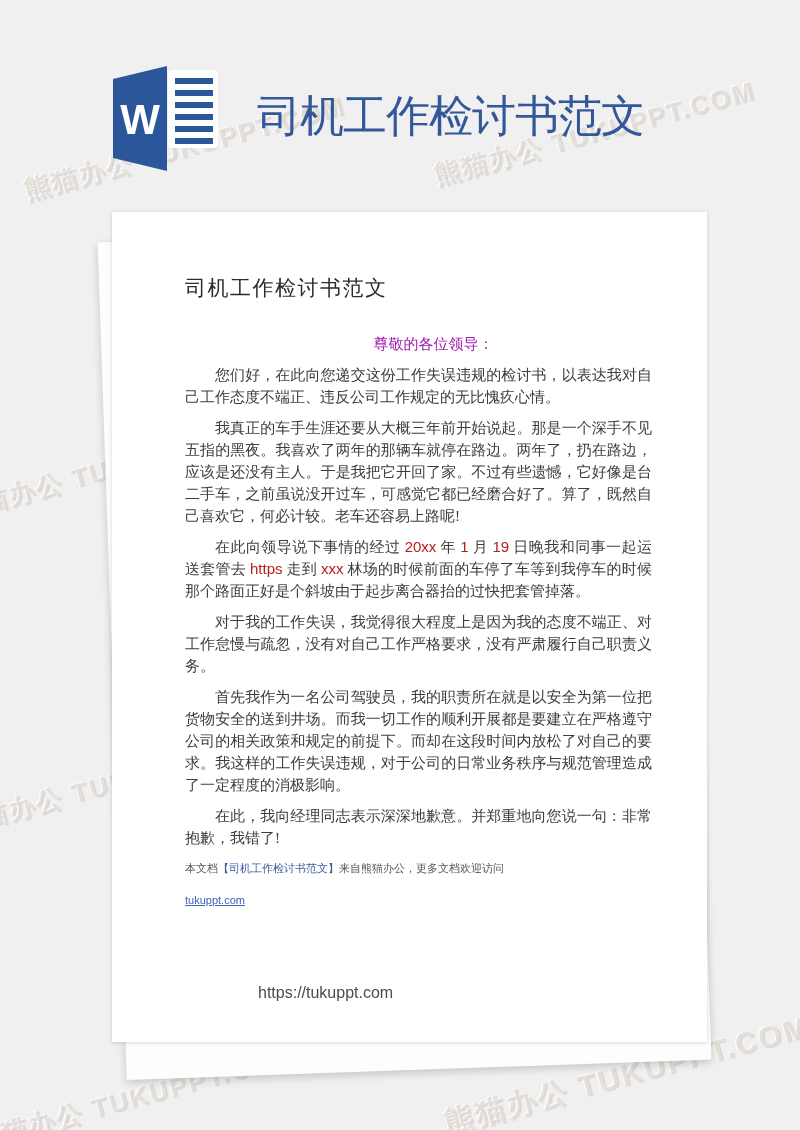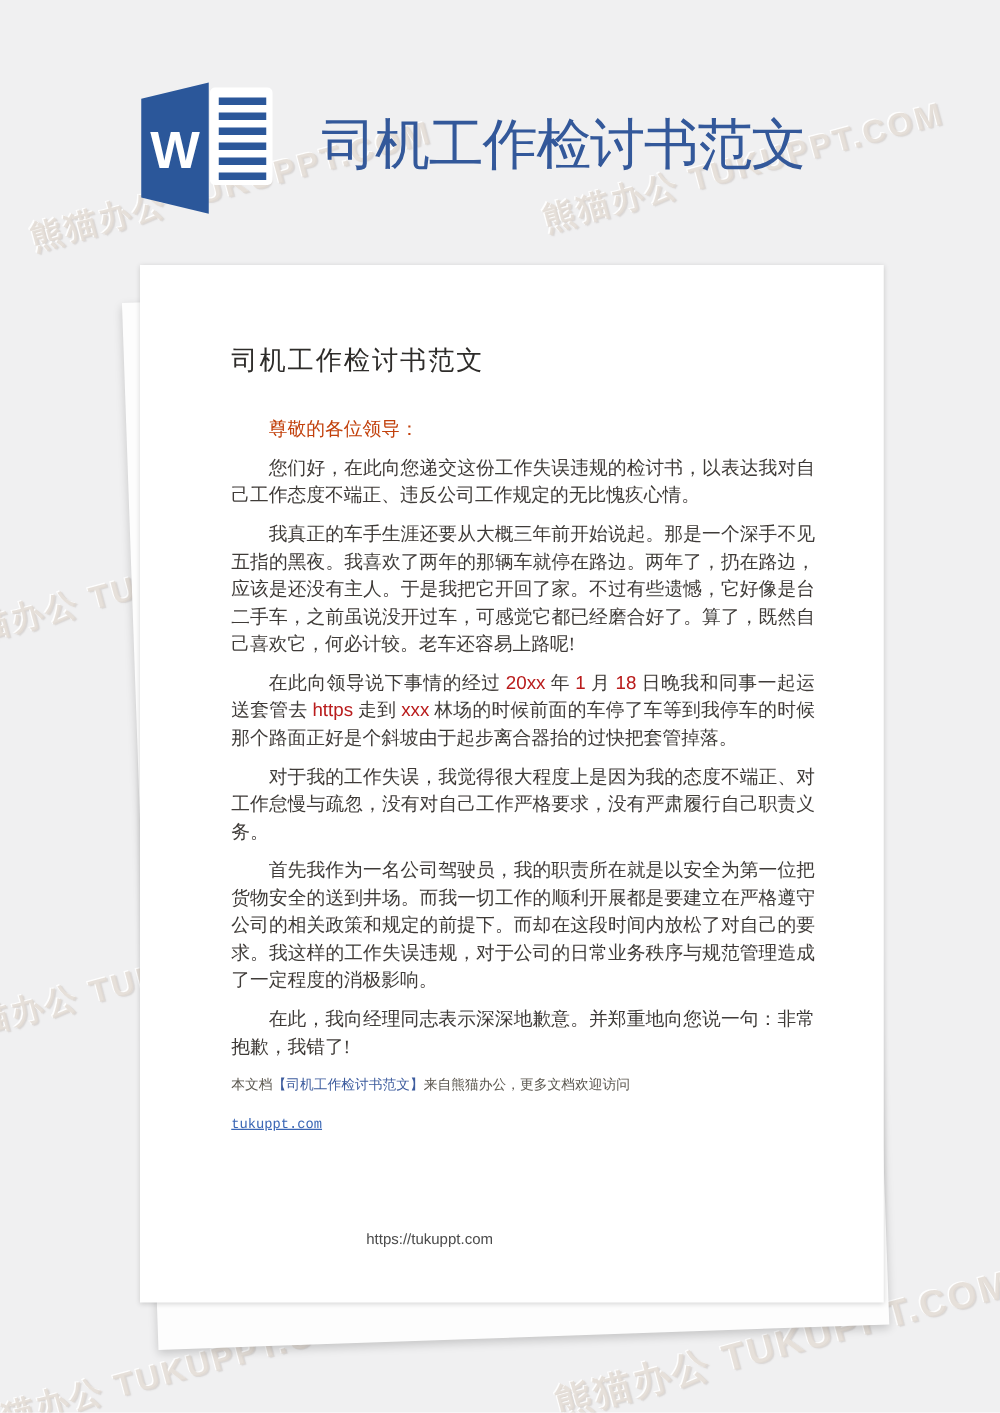--- a/index.html
+++ b/index.html
@@ -25,32 +25,32 @@
       font-size:44px;line-height:56px;font-weight:500;letter-spacing:-1px;color:#33589a;}
 
   
   .sheet-back{position:absolute;left:112px;top:232px;width:585px;height:838px;background:#fdfdfd;
       transform:rotate(-2deg);box-shadow:0 3px 8px rgba(0,0,0,0.18);}
   .sheet{position:absolute;left:112px;top:212px;width:595px;height:830px;background:#ffffff;
       box-shadow:0 1px 4px rgba(0,0,0,0.16);}
   .sheet-inner{position:absolute;left:73px;right:55px;top:0;}
 
   .doc-title{margin-top:62px;font-size:21px;letter-spacing:1.5px;color:#2e2c2a;}
-  .doc-salutation{margin-top:31px;font-size:15px;line-height:22px;color:#c2410c;text-indent:2em;}
+  .doc-salutation{margin-top:31px;font-size:15px;line-height:22px;color:#a21caf;text-indent:2em;text-align:center;}
   .doc-para{margin:9px 0 0 0;font-size:15px;line-height:22px;color:#3f3b38;
       text-indent:2em;text-align:justify;}
   .num{font-family:"Liberation Sans","DejaVu Sans",sans-serif;font-size:15px;color:#b91c1c;}
 
   .footer-note{margin:12px 0 0 0;font-size:11px;line-height:15px;color:#5a564e;}
   .footer-note .bracket{color:#3d5c9e;}
   .footer-link{display:inline-block;margin-top:17px;font-size:11px;line-height:15px;
       color:#3a66b5;text-decoration:underline;
-      font-family:Liberation Mono, monospace;}
-  .page-url{position:absolute;left:73px;top:772px;font-size:12px;color:#4b4b4b;
-      font-family:"Liberation Sans","DejaVu Sans",sans-serif;margin-left:35px;}
+      font-family:Liberation Sans, sans-serif;}
+  .page-url{position:absolute;left:73px;top:772px;font-size:16px;color:#4b4b4b;
+      font-family:"Liberation Sans","DejaVu Sans",sans-serif;}
 </style>
 </head>
 <body>
 
 <div class="stage">
 
   <div class="wm wm1">熊猫办公 TUKUPPT.COM</div>
   <div class="wm wm2">熊猫办公 TUKUPPT.COM</div>
   <div class="wm wm3">熊猫办公 TUKUPPT.COM</div>
   <div class="wm wm4">熊猫办公 TUKUPPT.COM</div>
@@ -76,21 +76,21 @@
 
   <div class="sheet-back"></div>
   <div class="sheet">
     <div class="sheet-inner">
       <div class="doc-title">司机工作检讨书范文</div>
       <div class="doc-salutation">尊敬的各位领导：</div>
 
       <div id="paragraphs">
           <p class="doc-para"><span>您们好，在此向您递交这份工作失误违规的检讨书，以表达我对自己工作态度不端正、违反公司工作规定的无比愧疚心情。</span></p>
           <p class="doc-para"><span>我真正的车手生涯还要从大概三年前开始说起。那是一个深手不见五指的黑夜。我喜欢了两年的那辆车就停在路边。两年了，扔在路边，应该是还没有主人。于是我把它开回了家。不过有些遗憾，它好像是台二手车，之前虽说没开过车，可感觉它都已经磨合好了。算了，既然自己喜欢它，何必计较。老车还容易上路呢!</span></p>
-          <p class="doc-para"><span>在此向领导说下事情的经过 </span><span class="num">20xx</span><span> 年 </span><span class="num">1</span><span> 月 </span><span class="num">18</span><span> 日晚我和同事一起运送套管去 </span><span class="num">https</span><span> 走到 </span><span class="num">xxx</span><span> 林场的时候前面的车停了车等到我停车的时候那个路面正好是个斜坡由于起步离合器抬的过快把套管掉落。</span></p>
+          <p class="doc-para"><span>在此向领导说下事情的经过 </span><span class="num">20xx</span><span> 年 </span><span class="num">1</span><span> 月 </span><span class="num">19</span><span> 日晚我和同事一起运送套管去 </span><span class="num">https</span><span> 走到 </span><span class="num">xxx</span><span> 林场的时候前面的车停了车等到我停车的时候那个路面正好是个斜坡由于起步离合器抬的过快把套管掉落。</span></p>
           <p class="doc-para"><span>对于我的工作失误，我觉得很大程度上是因为我的态度不端正、对工作怠慢与疏忽，没有对自己工作严格要求，没有严肃履行自己职责义务。</span></p>
           <p class="doc-para"><span>首先我作为一名公司驾驶员，我的职责所在就是以安全为第一位把货物安全的送到井场。而我一切工作的顺利开展都是要建立在严格遵守公司的相关政策和规定的前提下。而却在这段时间内放松了对自己的要求。我这样的工作失误违规，对于公司的日常业务秩序与规范管理造成了一定程度的消极影响。</span></p>
           <p class="doc-para"><span>在此，我向经理同志表示深深地歉意。并郑重地向您说一句：非常抱歉，我错了!</span></p>
         </div>
 
       <p class="footer-note"><span>本文档</span><span class="bracket">【司机工作检讨书范文】</span><span>来自熊猫办公，更多文档欢迎访问</span></p>
       <a class="footer-link" href="#">tukuppt.com</a>
 
       <div class="page-url">https://tukuppt.com</div>
     </div>

